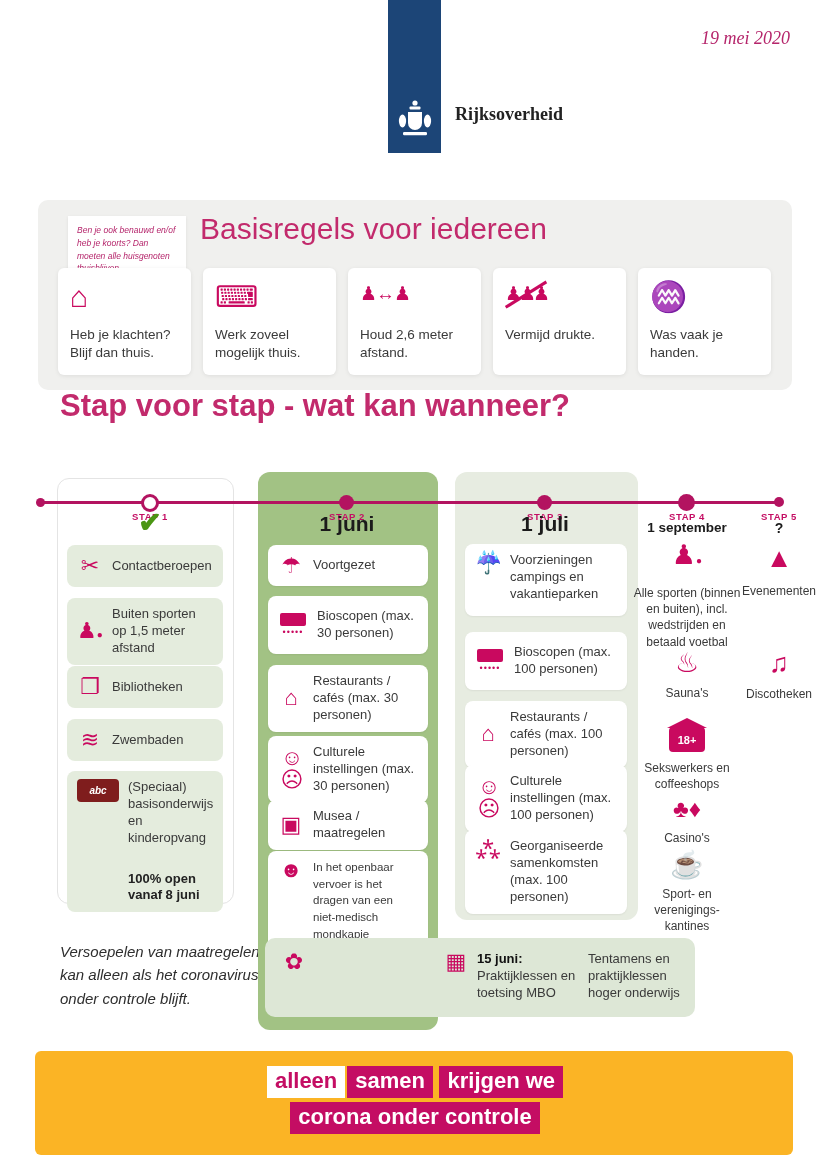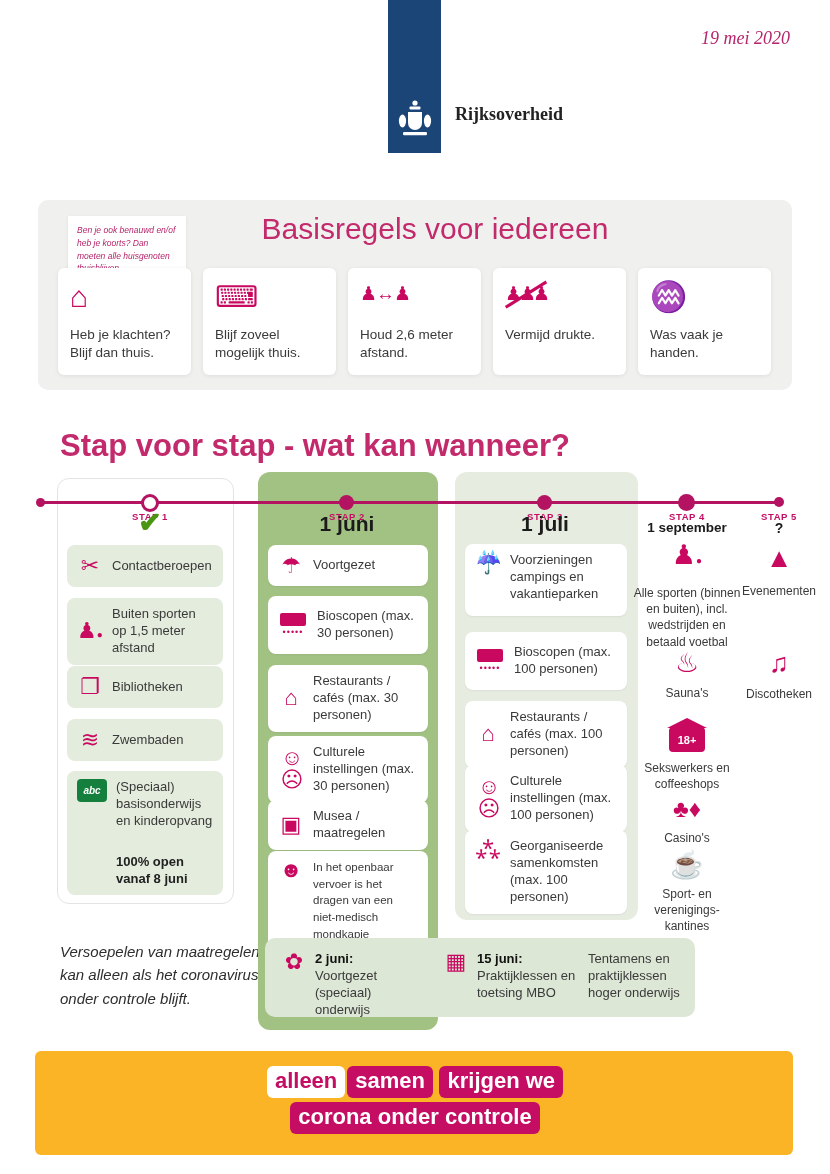--- a/index.html
+++ b/index.html
@@ -11,49 +11,49 @@
   .crest{position:absolute;left:50%;bottom:8px;transform:translateX(-50%);}
   .brand{position:absolute;left:455px;top:104px;font-family:"Liberation Serif",serif;
          font-weight:bold;font-size:18px;color:#222;}
   .hdate{position:absolute;right:40px;top:28px;font-family:"Liberation Serif",serif;
          font-style:italic;font-size:18px;color:#b5256b;}
 
   
   .basis{position:absolute;left:38px;top:200px;width:754px;height:190px;background:#f0f0ee;border-radius:10px;}
   .basis-note{position:absolute;left:68px;top:216px;width:100px;background:#fff;padding:8px 9px;
               font-size:8.5px;font-style:italic;color:#b5256b;line-height:1.5;box-shadow:0 1px 3px rgba(0,0,0,.08);}
-  .basis-title{position:absolute;left:200px;top:212px;width:470px;text-align:center;
+  .basis-title{position:absolute;left:200px;top:212px;width:470px;text-align:left;
                font-size:30px;color:#c22a6c;}
   .bcard{position:absolute;top:268px;width:109px;height:79px;background:#fff;border-radius:6px;
          box-shadow:0 1px 4px rgba(0,0,0,.08);padding:14px 12px;}
   .bcard .ic{display:block;height:40px;}
   .bcard-text{font-size:13.5px;line-height:1.35;margin-top:4px;}
 
   
   .ic{color:#c9095f;font-size:30px;line-height:1;flex-shrink:0;}
   .ic.sm{font-size:22px;width:26px;text-align:center;}
   .ic-pair{font-size:17px;letter-spacing:-2px;}
   .ic-dist{font-size:19px;letter-spacing:-1px;}
   .ic-crowd{position:relative;font-size:19px;letter-spacing:-3px;display:inline-block;}
   .ic-crowd::after{content:'';position:absolute;left:-3px;top:48%;width:115%;height:3px;
                    background:#c9095f;transform:rotate(-32deg);}
   .ic-runner::after{content:'●';font-size:10px;}
   .ic-cinema{display:flex;flex-direction:column;align-items:center;gap:2px;width:30px;flex-shrink:0;}
   .ic-cinema .scr{width:26px;height:13px;background:#c9095f;border-radius:2px;}
   .ic-cinema .dots{color:#c9095f;font-size:9px;letter-spacing:1px;line-height:1;font-style:normal;}
-  .ic-board{width:30px;height:23px;background:#15803d;border-radius:4px;color:#fff;font-size:10px;
+  .ic-board{width:42px;height:23px;background:#7f1d1d;border-radius:4px;color:#fff;font-size:10px;
             font-weight:bold;font-style:italic;display:flex;align-items:center;justify-content:center;flex-shrink:0;}
   .ic-18{position:absolute;width:36px;height:25px;background:#c9095f;border-radius:4px;color:#fff;
          font-size:11px;font-weight:bold;display:flex;align-items:center;justify-content:center;}
   .ic-18::before{content:'';position:absolute;top:-9px;left:50%;transform:translateX(-50%);
                  border-left:20px solid transparent;border-right:20px solid transparent;
                  border-bottom:10px solid #c9095f;}
 
   
-  .steps-title{position:absolute;left:60px;top:428px;font-size:31px;font-weight:bold;color:#c22a6c;}
+  .steps-title{position:absolute;left:60px;top:388px;font-size:31px;font-weight:bold;color:#c22a6c;}
   .tline{position:absolute;left:40px;top:501px;width:740px;height:3px;background:#b31360;z-index:6;}
   .tdot{position:absolute;border-radius:50%;z-index:7;background:#b31360;}
   .tdot.open{background:#fff;border:3px solid #b31360;}
   .step-label{position:absolute;top:479px;width:80px;text-align:center;color:#c40d63;
               font-size:9.5px;font-weight:bold;letter-spacing:.6px;z-index:8;margin-top:32px;}
   .step-date{position:absolute;width:120px;text-align:center;font-weight:bold;color:#1b1b1b;z-index:8;}
 
   .col1{position:absolute;left:57px;top:478px;width:175px;height:424px;background:#fff;
         border:1px solid #e4e4e4;border-radius:12px;z-index:1;}
   .col2{position:absolute;left:258px;top:472px;width:180px;height:558px;background:#a2c284;border-radius:12px;z-index:1;}
@@ -79,21 +79,21 @@
             color:#2e2e2e;line-height:1.55;}
   .extra{position:absolute;left:265px;top:938px;width:430px;height:79px;background:#dde7d6;
          border-radius:10px;z-index:4;}
   .extra-item{position:absolute;top:13px;display:flex;gap:8px;font-size:13px;line-height:1.3;}
   .extra-date{font-weight:bold;color:#111;}
 
   
   .footer{position:absolute;left:35px;top:1051px;width:758px;height:104px;background:#fbb425;border-radius:6px;}
   .slogan{position:absolute;left:250px;top:1066px;width:330px;text-align:center;z-index:2;}
   .sl-row{margin-bottom:4px;}
-  .sl{display:inline-block;font-weight:bold;font-size:22px;padding:2px 8px 4px;border-radius:6px;margin:0 1px;}
+  .sl{display:inline-block;font-weight:bold;font-size:22px;padding:2px 8px 4px;border-radius:0;margin:0 1px;}
   .sl-white{background:#fff;color:#c40d63;}
   .sl-mag{background:#c40d63;color:#fff;}
   .info{position:absolute;left:621px;top:1071px;width:172px;height:62px;background:#fff;border-radius:9px;
         text-align:center;padding-top:9px;box-sizing:content-box;}
   .info-l1{font-size:10px;font-style:italic;color:#222;}
   .info-l2{font-size:12.5px;font-weight:bold;text-decoration:underline;color:#222;margin:3px 0 2px;}
   .info-l3{font-size:11px;font-style:italic;color:#222;}
 </style>
 </head>
 <body>
@@ -118,21 +118,21 @@
   <div class="basis"></div>
   <div class="basis-note">Ben je ook benauwd en/of heb je koorts? Dan moeten alle huisgenoten thuisblijven.</div>
   <div class="basis-title">Basisregels voor iedereen</div>
 
   <div class="bcard" style="left:58px">
     <span class="ic">⌂</span>
     <div class="bcard-text">Heb je klachten? Blijf dan thuis.</div>
   </div>
   <div class="bcard" style="left:203px">
     <span class="ic">⌨</span>
-    <div class="bcard-text">Blijf zoveel mogelijk thuis.</div>
+    <div class="bcard-text">Werk zoveel mogelijk thuis.</div>
   </div>
   <div class="bcard" style="left:348px">
     <span class="ic" style="font-size:22px"><span class="ic-dist">♟↔♟</span></span>
     <div class="bcard-text">Houd 2,6 meter afstand.</div>
   </div>
   <div class="bcard" style="left:493px">
     <span class="ic" style="font-size:22px"><span class="ic-crowd">♟♟♟</span></span>
     <div class="bcard-text">Vermijd drukte.</div>
   </div>
   <div class="bcard" style="left:638px">
@@ -260,24 +260,20 @@
   <span class="f-ic" style="left:724px;top:545px">▲</span>
   <div class="f-label" style="left:724px;top:583px">Evenementen</div>
   <span class="f-ic" style="left:724px;top:650px">♫</span>
   <div class="f-label" style="left:724px;top:686px">Discotheken</div>
 
   <div class="footnote">Versoepelen van maatregelen kan alleen als het coronavirus onder controle blijft.</div>
 
   <div class="extra">
     <div class="extra-item" style="left:16px;width:148px">
       <span class="ic sm">✿</span>
-      <div>
-        <div class="extra-date">2 juni:</div>
-        <div>Voortgezet (speciaal) onderwijs</div>
-      </div>
     </div>
     <div class="extra-item" style="left:178px;width:136px">
       <span class="ic sm">▦</span>
       <div>
         <div class="extra-date">15 juni:</div>
         <div>Praktijklessen en toetsing MBO</div>
       </div>
     </div>
     <div class="extra-item" style="left:323px;width:100px">
       <div>Tentamens en praktijklessen hoger onderwijs</div>

